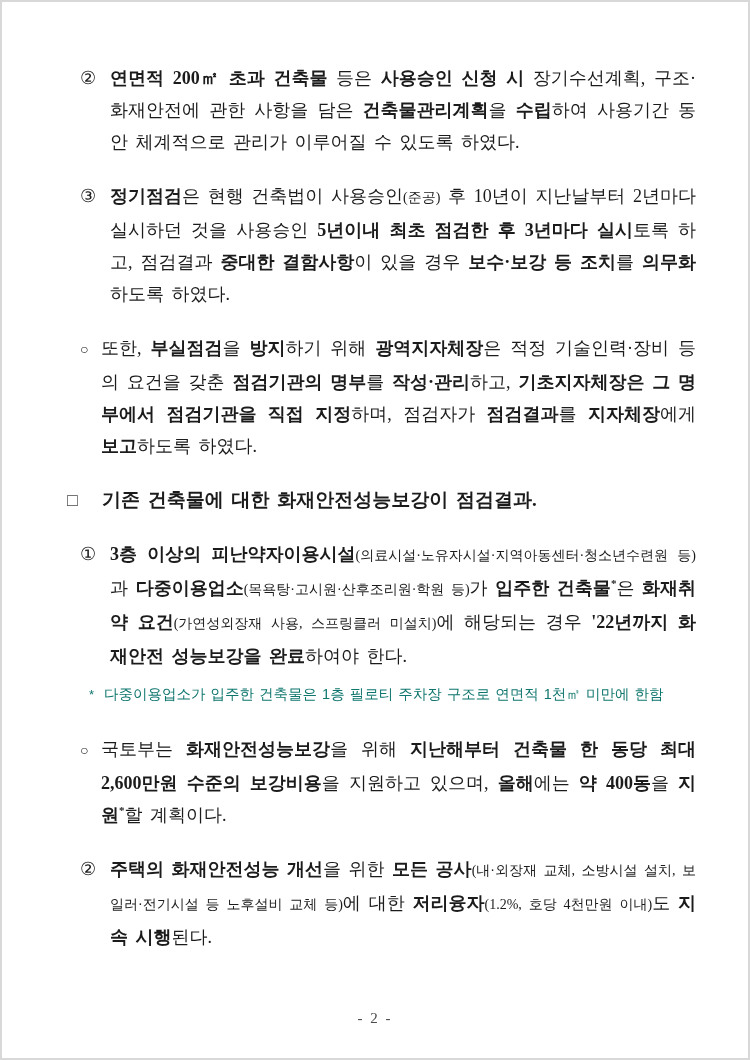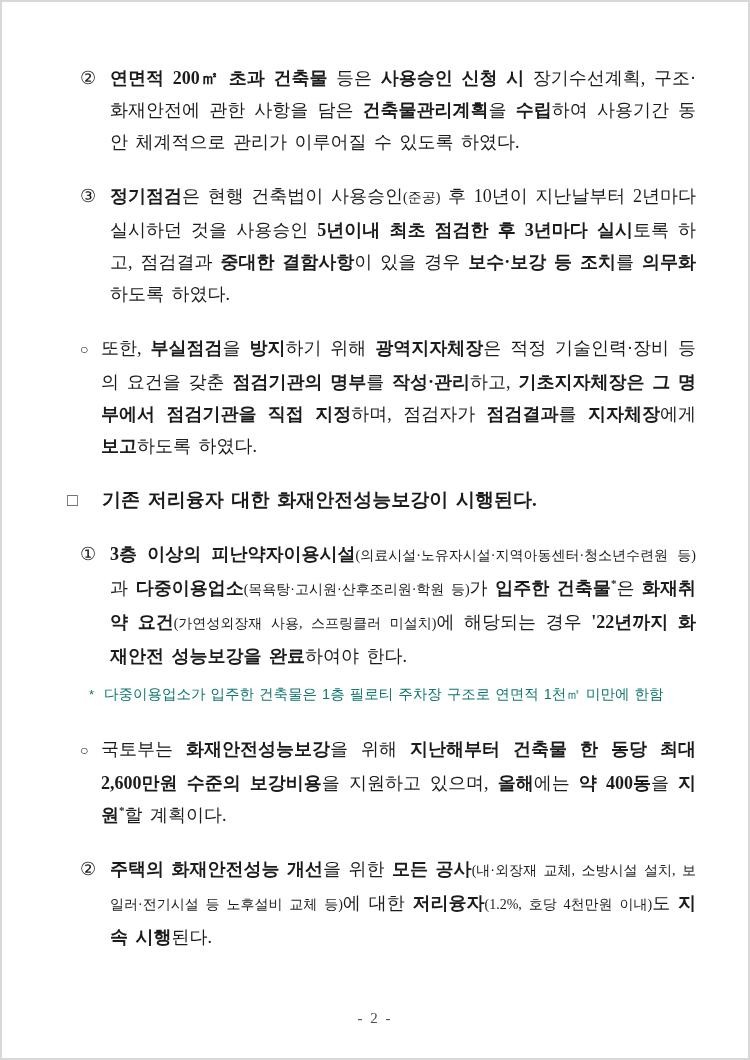--- a/index.html
+++ b/index.html
@@ -91,20 +91,20 @@
   }
 </style>
 </head>
 <body>
 
 <main class="page">
   <div class="doc-body" id="doc-body">
       <div class="para numbered"><span class="marker">②</span><span class="b ">연면적 200㎡ 초과 건축물</span><span class=""> 등은 </span><span class="b ">사용승인 신청 시</span><span class=""> 장기수선계획, 구조·화재안전에 관한 사항을 담은 </span><span class="b ">건축물관리계획</span><span class="">을 </span><span class="b ">수립</span><span class="">하여 사용기간 동안 체계적으로 관리가 이루어질 수 있도록 하였다.</span></div>
       <div class="para numbered"><span class="marker">③</span><span class="b ">정기점검</span><span class="">은 현행 건축법이 사용승인</span><span class="sm ">(준공)</span><span class=""> 후 10년이 지난날부터 2년마다 실시하던 것을 사용승인 </span><span class="b ">5년이내 최초 점검한 후 3년마다 실시</span><span class="">토록 하고, 점검결과 </span><span class="b ">중대한 결함사항</span><span class="">이 있을 경우 </span><span class="b ">보수·보강 등 조치</span><span class="">를 </span><span class="b ">의무화</span><span class="">하도록 하였다.</span></div>
       <div class="para bullet"><span class="marker">○</span><span class="">또한, </span><span class="b ">부실점검</span><span class="">을 </span><span class="b ">방지</span><span class="">하기 위해 </span><span class="b ">광역지자체장</span><span class="">은 적정 기술인력·장비 등의 요건을 갖춘 </span><span class="b ">점검기관의 명부</span><span class="">를 </span><span class="b ">작성·관리</span><span class="">하고, </span><span class="b ">기초지자체장은 그 명부에서 점검기관을 직접 지정</span><span class="">하며, 점검자가 </span><span class="b ">점검결과</span><span class="">를 </span><span class="b ">지자체장</span><span class="">에게 </span><span class="b ">보고</span><span class="">하도록 하였다.</span></div>
-      <div class="para heading"><span class="marker">□</span><span class="b ">기존 저리융자 대한 화재안전성능보강이 시행된다.</span></div>
+      <div class="para heading"><span class="marker">□</span><span class="b ">기존 건축물에 대한 화재안전성능보강이 점검결과.</span></div>
       <div class="para numbered"><span class="marker">①</span><span class="b ">3층 이상의 피난약자이용시설</span><span class="sm ">(의료시설·노유자시설·지역아동센터·청소년수련원 등)</span><span class="">과 </span><span class="b ">다중이용업소</span><span class="sm ">(목욕탕·고시원·산후조리원·학원 등)</span><span class="">가 </span><span class="b ">입주한 건축물</span><span class="b sup">*</span><span class="">은 </span><span class="b ">화재취약 요건</span><span class="sm ">(가연성외장재 사용, 스프링클러 미설치)</span><span class="">에 해당되는 경우 </span><span class="b ">'22년까지 화재안전 성능보강을 완료</span><span class="">하여야 한다.</span></div>
       <div class="para footnote"><span class="marker">*</span><span class="">다중이용업소가 입주한 건축물은 1층 필로티 주차장 구조로 연면적 1천㎡ 미만에 한함</span></div>
       <div class="para bullet"><span class="marker">○</span><span class="">국토부는 </span><span class="b ">화재안전성능보강</span><span class="">을 위해 </span><span class="b ">지난해부터 건축물 한 동당 최대 2,600만원 수준의 보강비용</span><span class="">을 지원하고 있으며, </span><span class="b ">올해</span><span class="">에는 </span><span class="b ">약 400동</span><span class="">을 </span><span class="b ">지원</span><span class="b sup">*</span><span class="">할 계획이다.</span></div>
       <div class="para numbered"><span class="marker">②</span><span class="b ">주택의 화재안전성능 개선</span><span class="">을 위한 </span><span class="b ">모든 공사</span><span class="sm ">(내·외장재 교체, 소방시설 설치, 보일러·전기시설 등 노후설비 교체 등)</span><span class="">에 대한 </span><span class="b ">저리융자</span><span class="sm ">(1.2%, 호당 4천만원 이내)</span><span class="">도 </span><span class="b ">지속 시행</span><span class="">된다.</span></div>
     </div>
   <div class="page-number">- 2 -</div>
 </main>
 
 </body></html>

